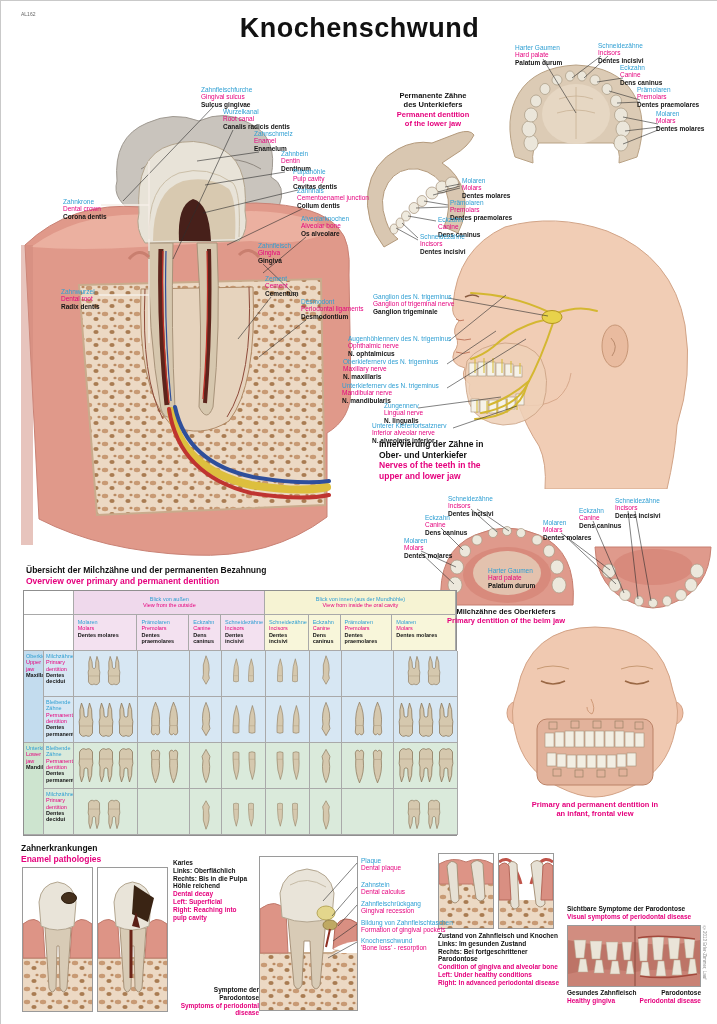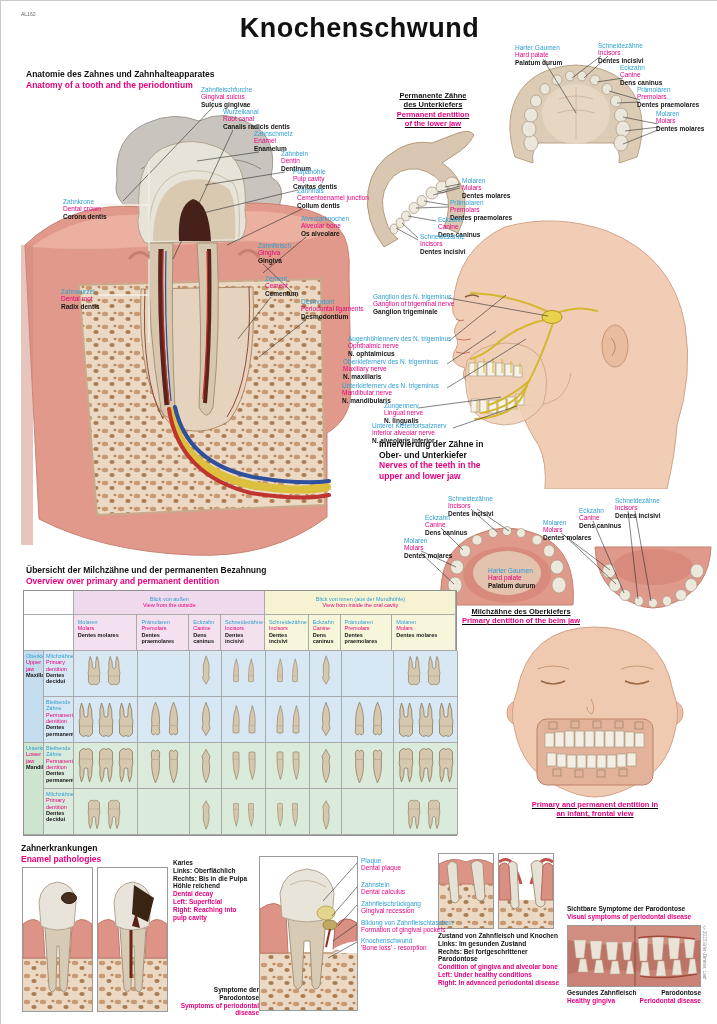--- a/index.html
+++ b/index.html
@@ -7,21 +7,21 @@
   
   .lbl{position:absolute;font-size:6.5px;line-height:1.15;z-index:6;}
   .lbl span{display:block;white-space:nowrap;}
   .l-de{color:#2f9fd3;}
   .l-en{color:#e5007d;}
   .l-la{color:#151515;font-weight:700;}
   
   .cap{position:absolute;z-index:6;white-space:pre-line;}
   .cap .c-de{color:#111;font-weight:700;}
   .cap .c-en{color:#e5007d;font-weight:700;}
-  .center{text-align:center;text-decoration:underline;}
+  .center{text-align:center;}
   .right{text-align:right;}
   .h8{font-size:8.5px;line-height:1.25;}
   .h7{font-size:7.5px;line-height:1.25;}
   .h6{font-size:6.5px;line-height:1.2;}
   .h6 .c-de,.h6 .c-en{font-weight:700;}
   #poster-title{position:absolute;left:0;top:12px;width:717px;text-align:center;font-size:27px;font-weight:700;color:#111;margin:0;z-index:6;letter-spacing:.5px;}
   #poster-subtitle{position:absolute;left:0;top:45px;width:717px;text-align:center;font-size:12px;font-weight:700;color:#e5007d;z-index:6;}
   #product-code{position:absolute;left:20px;top:10px;font-size:5px;color:#666;z-index:6;}
   #copyright{position:absolute;left:701px;top:925px;font-size:4.5px;color:#888;writing-mode:vertical-rl;z-index:6;}
   svg.illo{position:absolute;z-index:1;}
@@ -74,21 +74,20 @@
         <path d="M2 13 L14.5 13" stroke="#a8957a" stroke-width="0.5"></path>
       </symbol>
   </defs>
 </svg>
 
 <div id="poster">
 
   <div id="product-code">AL162</div>
   <h1 id="poster-title">Knochenschwund</h1>
 
-  <div class="cap h8" style="left:25px;top:68px"><div class="c-de">Anatomie des Zahnes und Zahnhalteapparates</div><div class="c-en">Anatomy of a tooth and the periodontium</div></div>
   <svg class="illo" style="left:20px;top:88px" width="330" height="472" viewBox="0 0 330 472">
     <path d="M96 92 Q92 48 126 34 Q152 22 178 32 Q204 20 228 34 Q258 48 250 88 Q266 96 258 118 L118 126 Q90 112 96 92 Z" fill="#c9c4bd" stroke="#a09a92"></path>
     <path d="M120 80 Q150 60 180 78 M180 78 Q210 62 240 80" fill="none" stroke="#8f8880" stroke-width="1"></path>
     <path d="M4 156 Q50 112 120 118 L235 114 Q300 116 318 140 Q330 152 328 186 L330 300 Q330 330 306 344 L306 428 Q250 470 170 466 Q80 462 18 430 Z" fill="#e0998a" stroke="#c98275"></path>
     <path d="M10 158 Q60 122 130 126 L230 122 Q290 124 310 142 Q280 158 230 152 L120 158 Q60 162 10 158 Z" fill="#ecb2a2" opacity="0.9"></path>
     <rect x="0" y="156" width="12" height="300" fill="#d08a7c" opacity="0.5"></rect>
     <path d="M58 196 L300 190 L304 416 L76 426 Z" fill="url(#spongy)" stroke="#c9ab8c" stroke-width="2"></path>
     <path d="M120 200 Q116 300 150 336 Q180 350 208 332 Q236 296 232 198 Z" fill="#e6d3bd" stroke="#b08a66" stroke-width="1"></path>
     <path d="M128 154 Q126 240 140 320 Q146 336 154 320 Q150 240 152 154 Z" fill="#d6c7ae" stroke="#a8937a"></path>
     <path d="M196 154 Q200 240 192 318 Q186 334 178 318 Q182 240 176 154 Z" fill="#d6c7ae" stroke="#a8937a"></path>
@@ -717,21 +716,21 @@
   <div class="lbl" style="left:578px;top:506px">
       <span class="l-de">Eckzahn</span>
       <span class="l-en">Canine</span>
       <span class="l-la">Dens caninus</span>
     </div>
   <div class="lbl" style="left:542px;top:518px">
       <span class="l-de">Molaren</span>
       <span class="l-en">Molars</span>
       <span class="l-la">Dentes molares</span>
     </div>
-  <div class="cap h7 center" style="left:435px;top:606px;width:170px"><div class="c-de">Milchzähne des Oberkiefers</div><div class="c-en">Primary dentition of the beim jaw</div></div>
+  <div class="cap h7 center" style="left:420px;top:606px;width:170px"><div class="c-de">Milchzähne des Oberkiefers</div><div class="c-en">Primary dentition of the beim jaw</div></div>
 
   <svg class="illo" style="left:478px;top:620px" width="232" height="178" viewBox="0 0 232 178">
     <ellipse cx="36" cy="92" rx="8" ry="11" fill="#eebfa6" stroke="#d2a083"></ellipse>
     <ellipse cx="196" cy="92" rx="8" ry="11" fill="#eebfa6" stroke="#d2a083"></ellipse>
     <path d="M116 6 Q50 6 38 70 Q30 90 36 110 Q44 150 80 166 Q100 176 116 176 Q132 176 152 166 Q188 150 196 110 Q202 90 194 70 Q182 6 116 6 Z" fill="#f0c9b1" stroke="#d3a285"></path>
     <path d="M58 48 Q74 42 90 48 M142 48 Q158 42 174 48" stroke="#c89a74" fill="none"></path>
     <path d="M62 60 Q74 66 86 60 M146 60 Q158 66 170 60" stroke="#9a6845" stroke-width="1.5" fill="none"></path>
     <path d="M112 78 Q117 88 113 93 Q108 91 108 86" stroke="#cf9a78" fill="none"></path>
     <rect x="58" y="98" width="116" height="66" rx="10" fill="#e2b29b" stroke="#bb8266"></rect>
     <g fill="#f2eee3" stroke="#a5917a" stroke-width="0.6">

